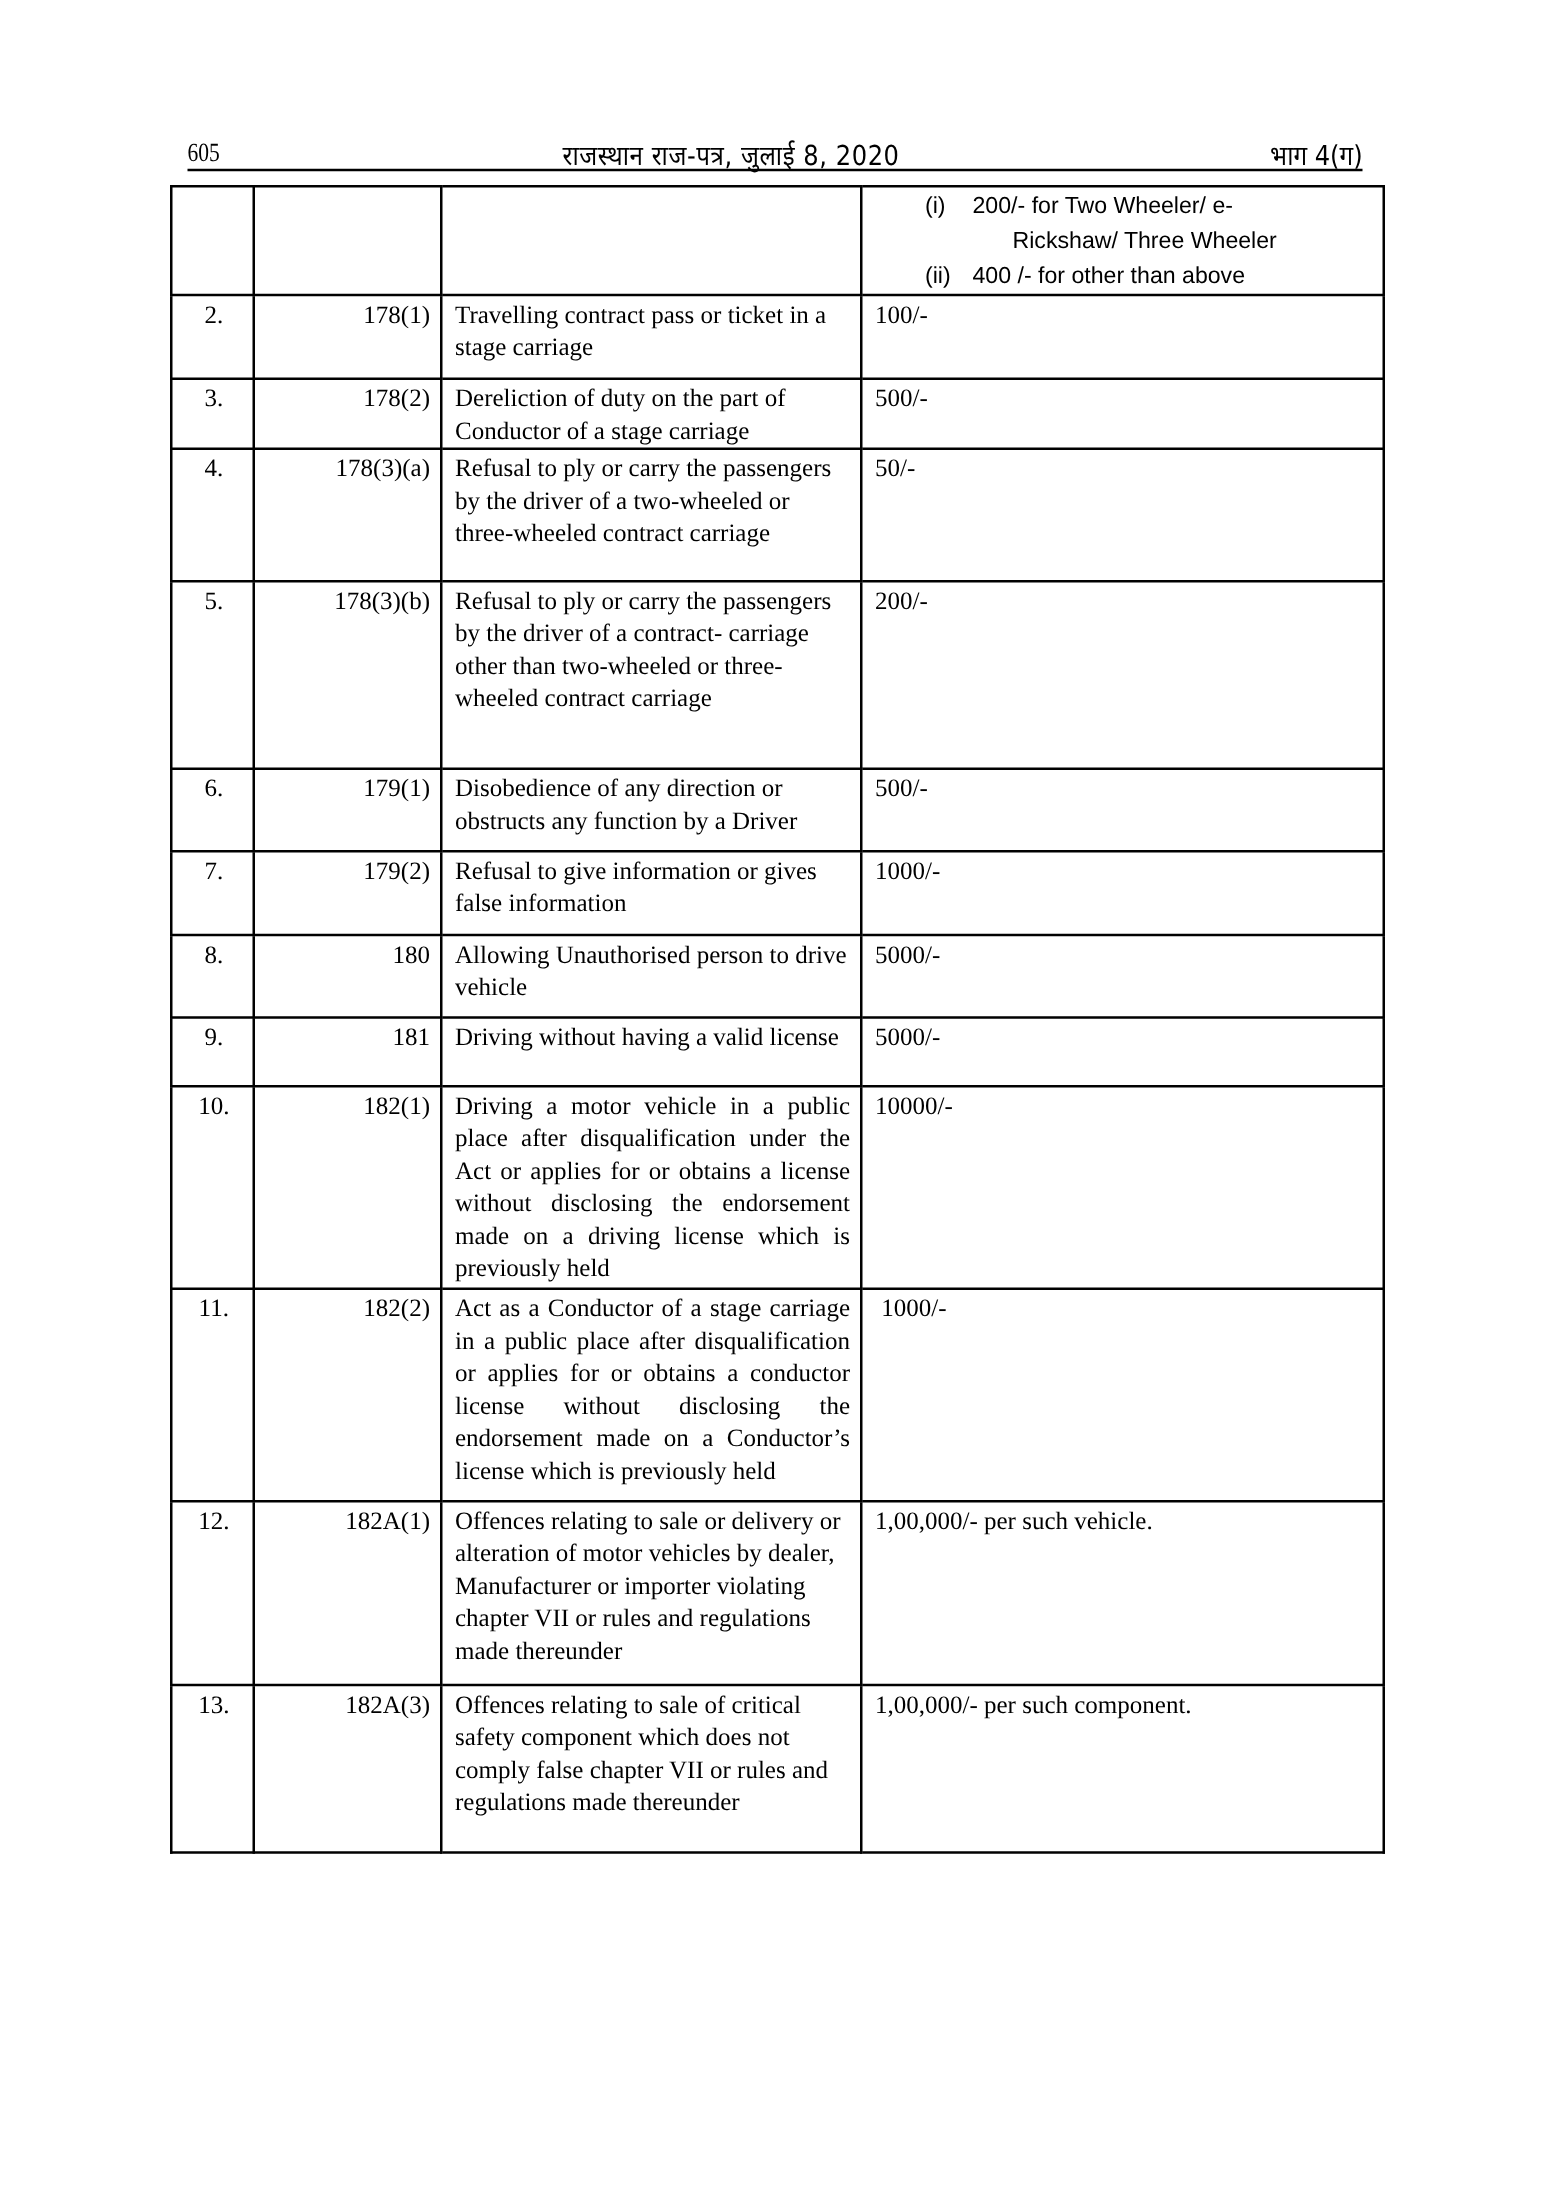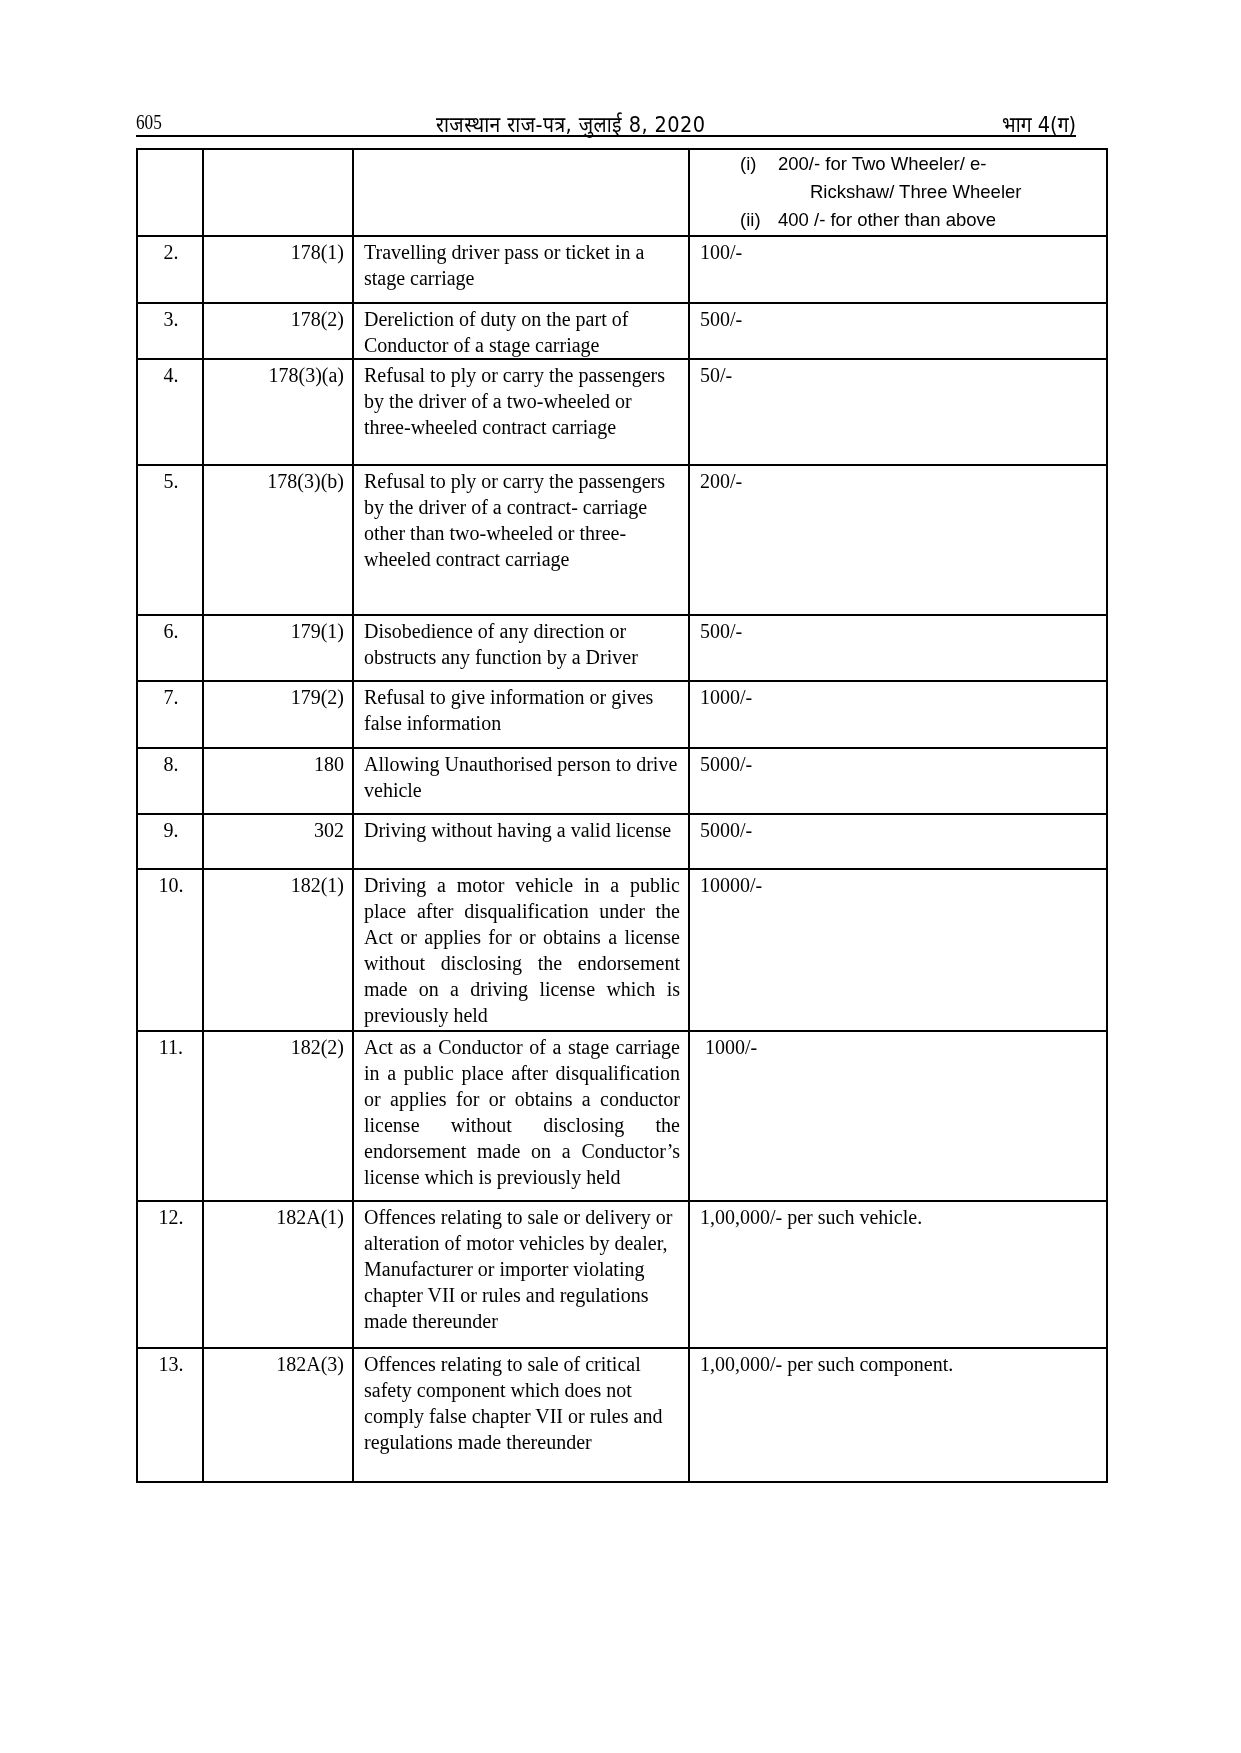--- a/index.html
+++ b/index.html
@@ -1,21 +1,21 @@
 <!DOCTYPE html>
 <html><head>
 <meta charset="utf-8">
 <style>
   html, body { margin: 0; padding: 0; background: #ffffff; }
   body {
     width: 1241px; height: 1753px; position: relative; overflow: hidden;
     font-family: "Liberation Serif", "DejaVu Serif", serif; color: #000;
   }
   .page-header {
-    position: absolute; left: 136px; top: 108px; width: 940px; height: 27px;
+    position: absolute; left: 150px; top: 108px; width: 940px; height: 27px;
     border-bottom: 2px solid #000;
   }
   .hdr-num {
     position: absolute; left: 0; top: 2px; font-size: 21px;
     font-family: "Liberation Serif", serif; transform: scaleX(0.82); transform-origin: left;
   }
   .hdr-title {
     position: absolute; left: 300px; top: 0; font-size: 22px; letter-spacing: 0.5px;
     font-family: "DejaVu Sans", sans-serif; transform: scaleX(0.88); transform-origin: left;
   }
@@ -80,21 +80,21 @@
             <span class="mk">(ii)</span>
             <span>400 /- for other than above</span>
           </div>
         </div>
       </td>
     </tr>
 
     <tr style="height:67px;">
       <td class="sn">2.</td>
       <td class="sec">178(1)</td>
-      <td class="desc">Travelling driver pass or ticket in a stage carriage</td>
+      <td class="desc">Travelling contract pass or ticket in a stage carriage</td>
       <td class="fine">100/-</td>
     </tr>
     <tr style="height:54px;">
       <td class="sn">3.</td>
       <td class="sec">178(2)</td>
       <td class="desc">Dereliction of duty on the part of Conductor of a stage carriage</td>
       <td class="fine">500/-</td>
     </tr>
     <tr style="height:106px;">
       <td class="sn">4.</td>
@@ -121,21 +121,21 @@
       <td class="fine">1000/-</td>
     </tr>
     <tr style="height:66px;">
       <td class="sn">8.</td>
       <td class="sec">180</td>
       <td class="desc">Allowing Unauthorised person to drive vehicle</td>
       <td class="fine">5000/-</td>
     </tr>
     <tr style="height:55px;">
       <td class="sn">9.</td>
-      <td class="sec">302</td>
+      <td class="sec">181</td>
       <td class="desc">Driving without having a valid license</td>
       <td class="fine">5000/-</td>
     </tr>
     <tr style="height:162px;">
       <td class="sn">10.</td>
       <td class="sec">182(1)</td>
       <td class="desc justify">Driving a motor vehicle in a public place after disqualification under the Act or applies for or obtains a license without disclosing the endorsement made on a driving license which is previously held</td>
       <td class="fine">10000/-</td>
     </tr>
     <tr style="height:170px;">

